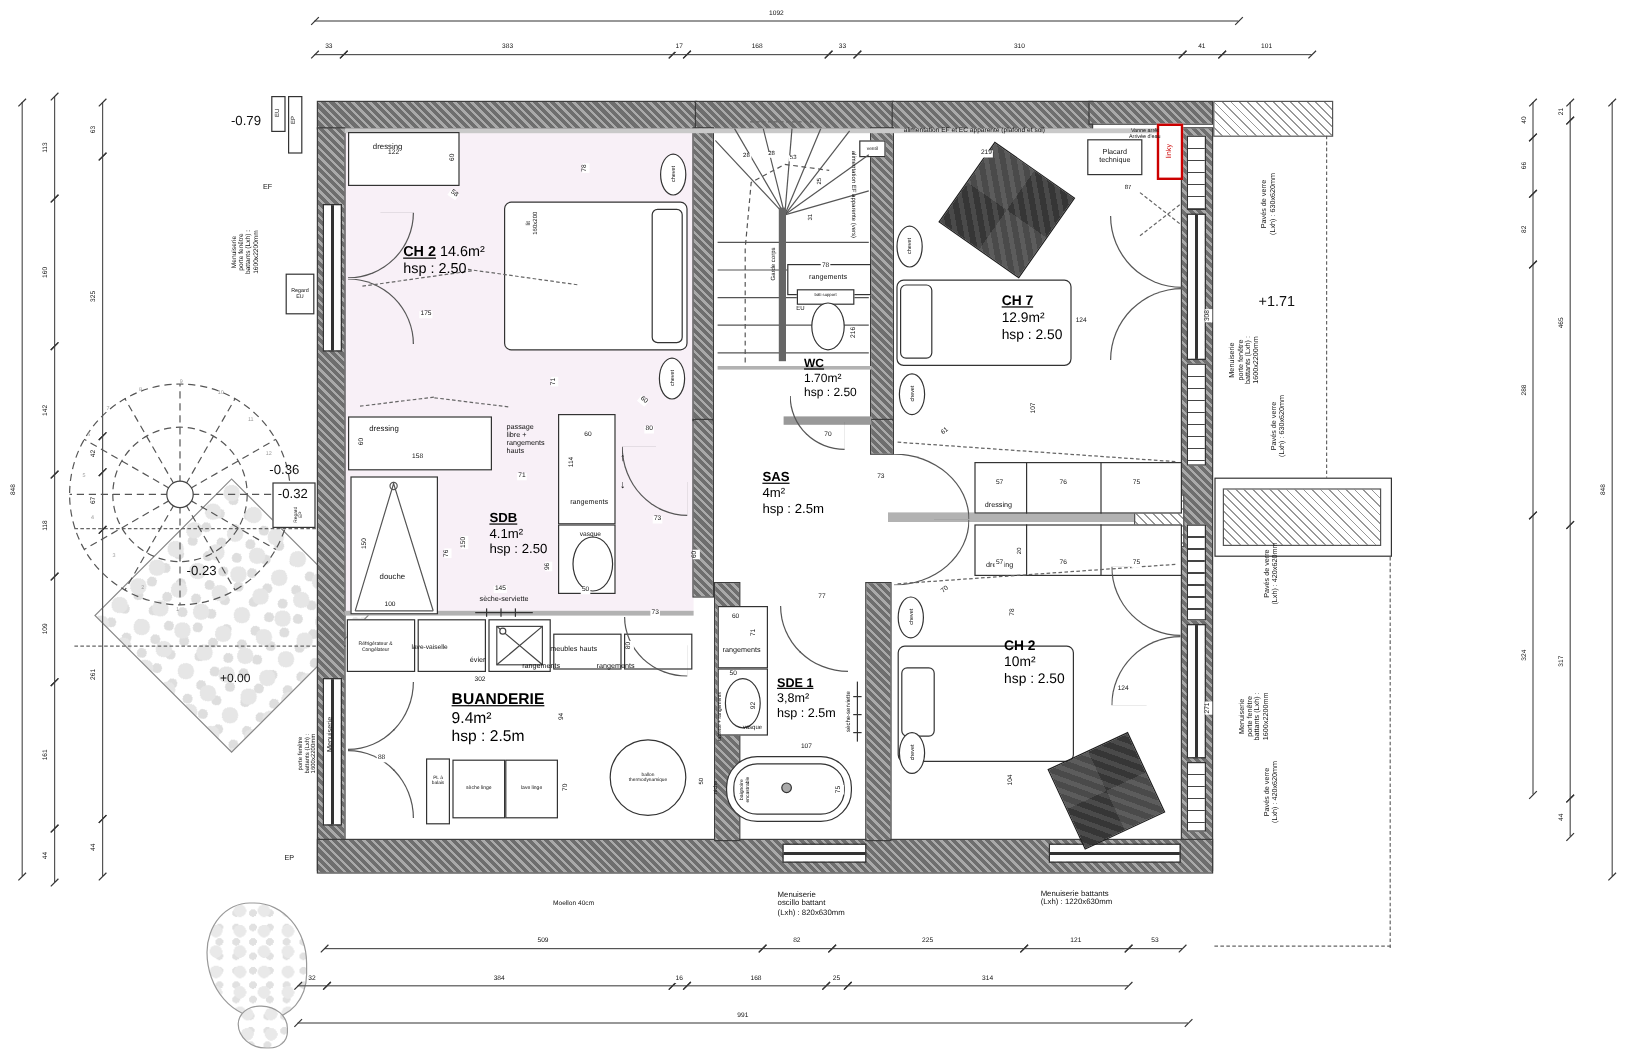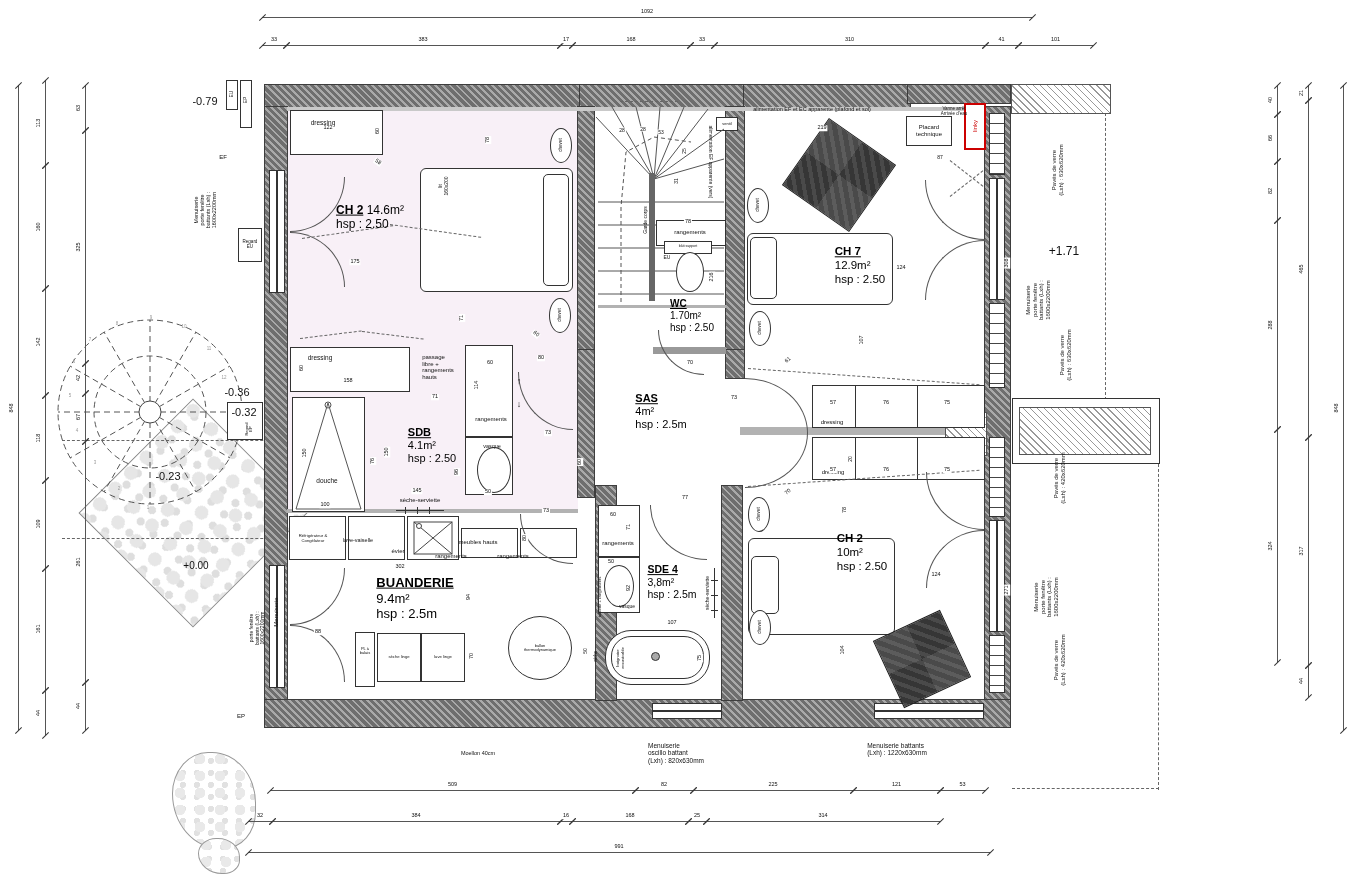--- a/index.html
+++ b/index.html
@@ -251,21 +251,21 @@
     <div class="nm">WC</div>
     <div>1.70m²</div>
     <div>hsp : 2.50</div>
   </div>
   <div class="rlabel" style="left:661px;top:412px;font-size:11px">
     <div class="nm">SAS</div>
     <div>4m²</div>
     <div>hsp : 2.5m</div>
   </div>
   <div class="rlabel" style="left:672px;top:582px;font-size:10.5px">
-    <div class="nm">SDE 4</div>
+    <div class="nm">SDE 1</div>
     <div>3,8m²</div>
     <div>hsp : 2.5m</div>
   </div>
   <div class="rlabel" style="left:860px;top:266px;font-size:11.5px">
     <div class="nm">CH 7</div>
     <div>12.9m²</div>
     <div>hsp : 2.50</div>
   </div>
   <div class="rlabel" style="left:862px;top:553px;font-size:11.5px">
     <div style="font-weight:bold">CH 2</div>

